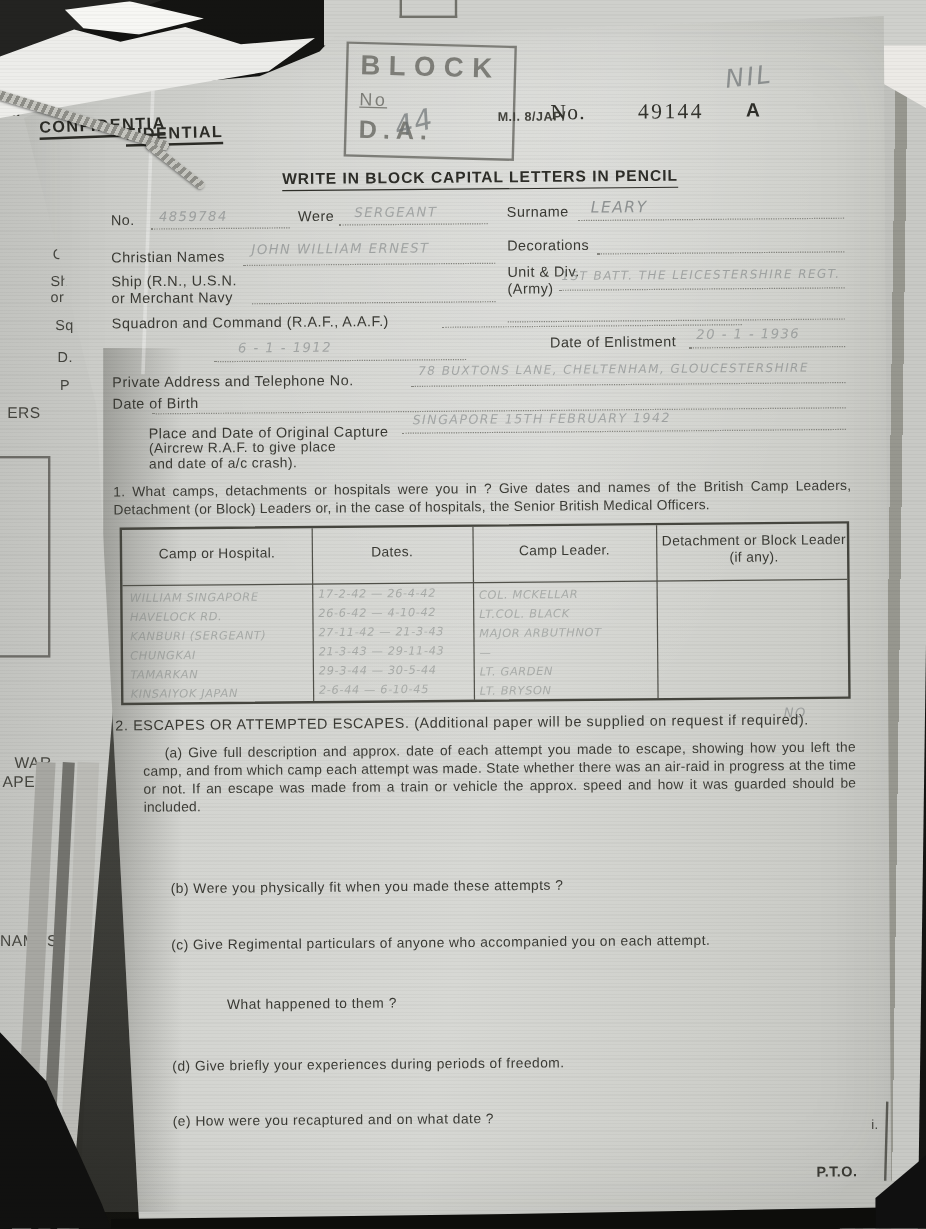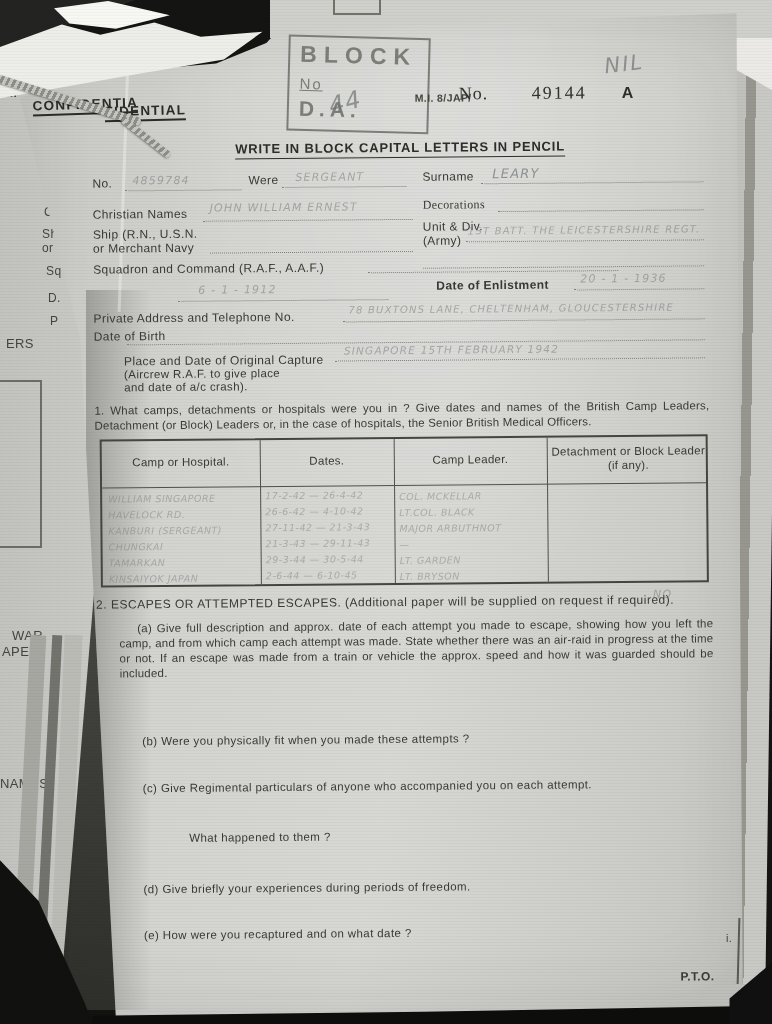--- a/index.html
+++ b/index.html
@@ -148,39 +148,39 @@
       <span class="typed" style="left:251px;top:172px;">Were</span>
       <span class="dotline" style="left:285px;top:186px;width:124px;"></span>
       <span class="hand" style="left:298px;top:170px;">SERGEANT</span>
       <span class="typed" style="left:425px;top:170px;">Surname</span>
       <span class="dotline" style="left:484px;top:184px;width:222px;"></span>
       <span class="hand hand-strong" style="left:495px;top:167px;">LEARY</span>
 
       <span class="typed" style="left:95px;top:205px;">Christian Names</span>
       <span class="dotline" style="left:205px;top:219px;width:210px;"></span>
       <span class="hand" style="left:212px;top:200px;">JOHN  WILLIAM  ERNEST</span>
-      <span class="typed" style="left:425px;top:198px;font-family:Liberation Serif, serif;">Decorations</span>
+      <span class="typed" style="left:425px;top:198px;">Decorations</span>
       <span class="dotline" style="left:500px;top:212px;width:206px;"></span>
 
       <span class="typed" style="left:95px;top:225px;">Ship (R.N., U.S.N.</span>
       <span class="typed" style="left:95px;top:239px;">or Merchant Navy</span>
       <span class="dotline" style="left:212px;top:251px;width:203px;"></span>
       <span class="typed" style="left:425px;top:220px;">Unit &amp; Div.</span>
       <span class="typed" style="left:425px;top:234px;">(Army)</span>
       <span class="dotline" style="left:468px;top:242px;width:238px;"></span>
       <span class="hand" style="left:470px;top:226px;font-size:10px;max-width:236px;overflow:hidden;">1ST BATT. THE LEICESTERSHIRE REGT.</span>
       <span class="dotline" style="left:425px;top:268px;width:281px;"></span>
 
       <span class="typed" style="left:95px;top:260px;">Squadron and Command (R.A.F., A.A.F.)</span>
       <span class="dotline" style="left:370px;top:272px;width:250px;"></span>
 
       <span class="typed" style="left:95px;top:286px;margin-top:41px;">Date of Birth</span>
       <span class="dotline" style="left:180px;top:299px;width:210px;"></span>
       <span class="hand" style="left:200px;top:282px;">6 - 1 - 1912</span>
-      <span class="typed" style="left:438px;top:279px;font-weight:bold;">Date of Enlistment</span>
+      <span class="typed" style="left:460px;top:279px;">Date of Enlistment</span>
       <span class="dotline" style="left:576px;top:291px;width:130px;"></span>
       <span class="hand" style="left:582px;top:274px;">20 - 1 - 1936</span>
 
       <span class="typed" style="left:95px;top:309px;">Private Address and Telephone No.</span>
       <span class="dotline" style="left:344px;top:321px;width:362px;"></span>
       <span class="hand" style="left:350px;top:304px;font-size:10px;max-width:356px;overflow:hidden;">78 BUXTONS LANE,  CHELTENHAM,  GLOUCESTERSHIRE</span>
       <span class="dotline" style="left:128px;top:342px;width:578px;"></span>
 
       <span class="typed" style="left:125px;top:352px;">Place and Date of Original Capture</span>
       <span class="dotline" style="left:336px;top:360px;width:370px;"></span>

